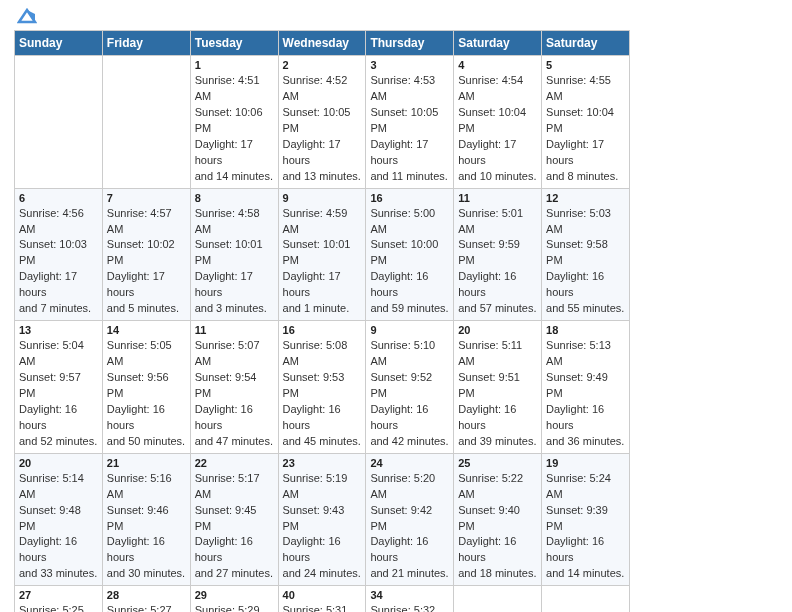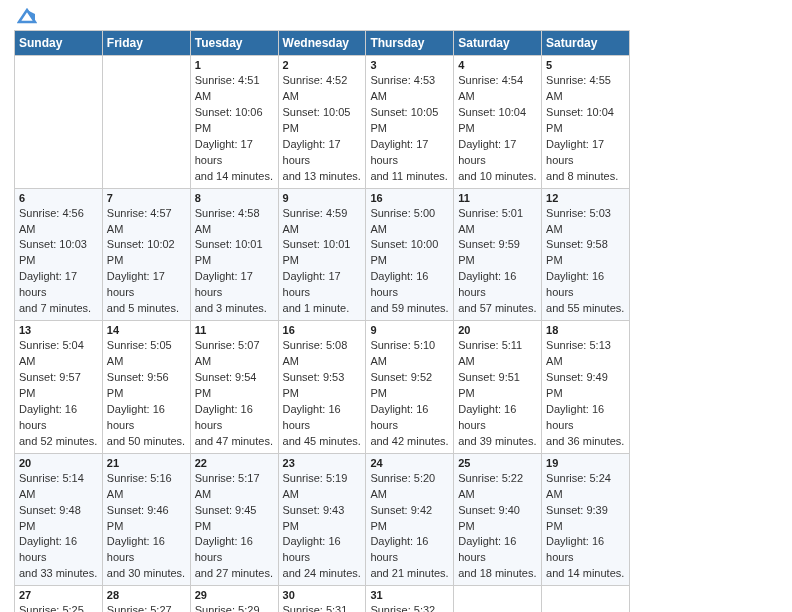--- a/index.html
+++ b/index.html
@@ -248,25 +248,25 @@
           </td>
           <td>
             <div class="day-num">28</div>
             <div class="day-info">Sunrise: 5:27 AM<br>Sunset: 9:35 PM<br>Daylight: 16 hours<br>and 8 minutes.</div>
           </td>
           <td>
             <div class="day-num">29</div>
             <div class="day-info">Sunrise: 5:29 AM<br>Sunset: 9:33 PM<br>Daylight: 16 hours<br>and 4 minutes.</div>
           </td>
           <td>
-            <div class="day-num">30</div>
+            <div class="day-num">40</div>
             <div class="day-info">Sunrise: 5:31 AM<br>Sunset: 9:32 PM<br>Daylight: 16 hours<br>and 1 minute.</div>
           </td>
           <td>
-            <div class="day-num">31</div>
+            <div class="day-num">34</div>
             <div class="day-info">Sunrise: 5:32 AM<br>Sunset: 9:30 PM<br>Daylight: 15 hours<br>and 57 minutes.</div>
           </td>
           <td class="empty-cell"></td>
           <td class="empty-cell"></td>
         </tr>
       </tbody>
   </table>
 </div>
 
 </body></html>

